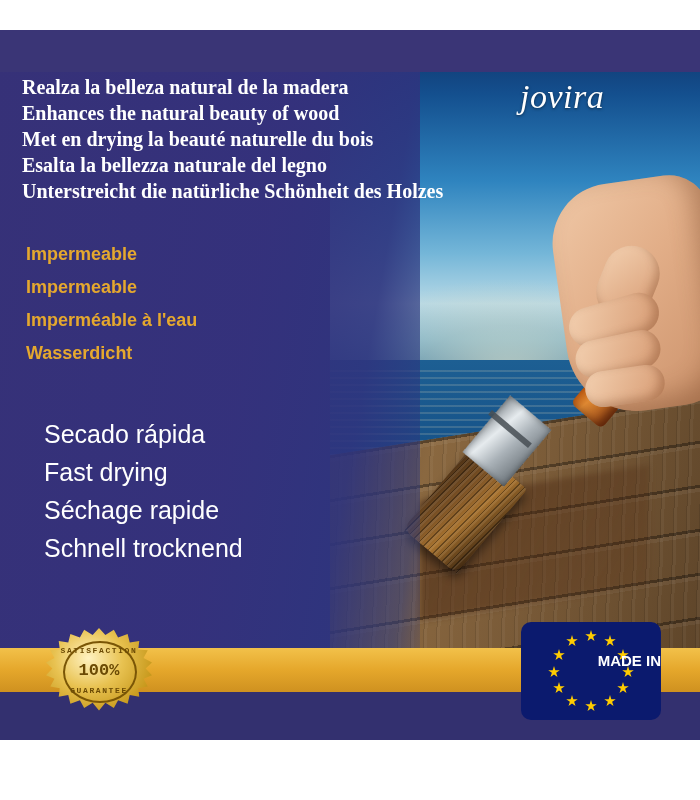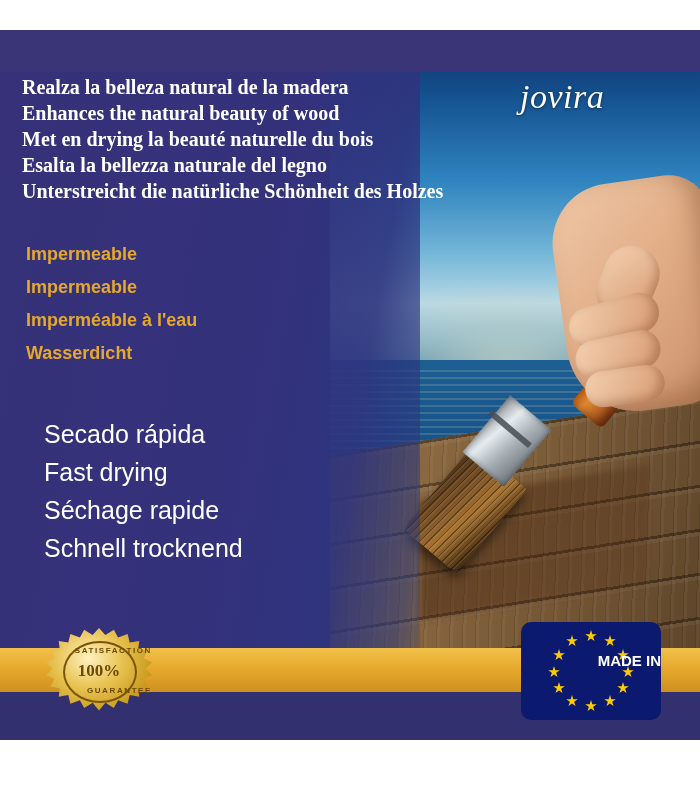--- a/index.html
+++ b/index.html
@@ -311,30 +311,30 @@
     width: 70px; height: 58px;
     border: 2px solid #7a5606;
     border-radius: 50%;
   }
   .seal-pct {
     position: absolute;
     left: 0; top: 33px;
     width: 106px;
     text-align: center;
     color: #6b4a04;
-    font-family: Liberation Serif, serif;
+    font-family: Liberation Mono, monospace;
     font-weight: bold;
     font-size: 17px;
   }
   .seal-top-text, .seal-bottom-text {
     position: absolute;
     width: 106px;
-    text-align: right;
+    text-align: center;
     color: #6b4a04;
-    font-family: Liberation Sans, sans-serif;
+    font-family: Liberation Mono, monospace;
     font-weight: bold;
     font-size: 8px;
     letter-spacing: 1.6px;
   }
   .seal-top-text { left: 0; top: 18px; }
   .seal-bottom-text { left: 0; top: 58px; }
 
   
   .eu-badge {
     position: absolute;

